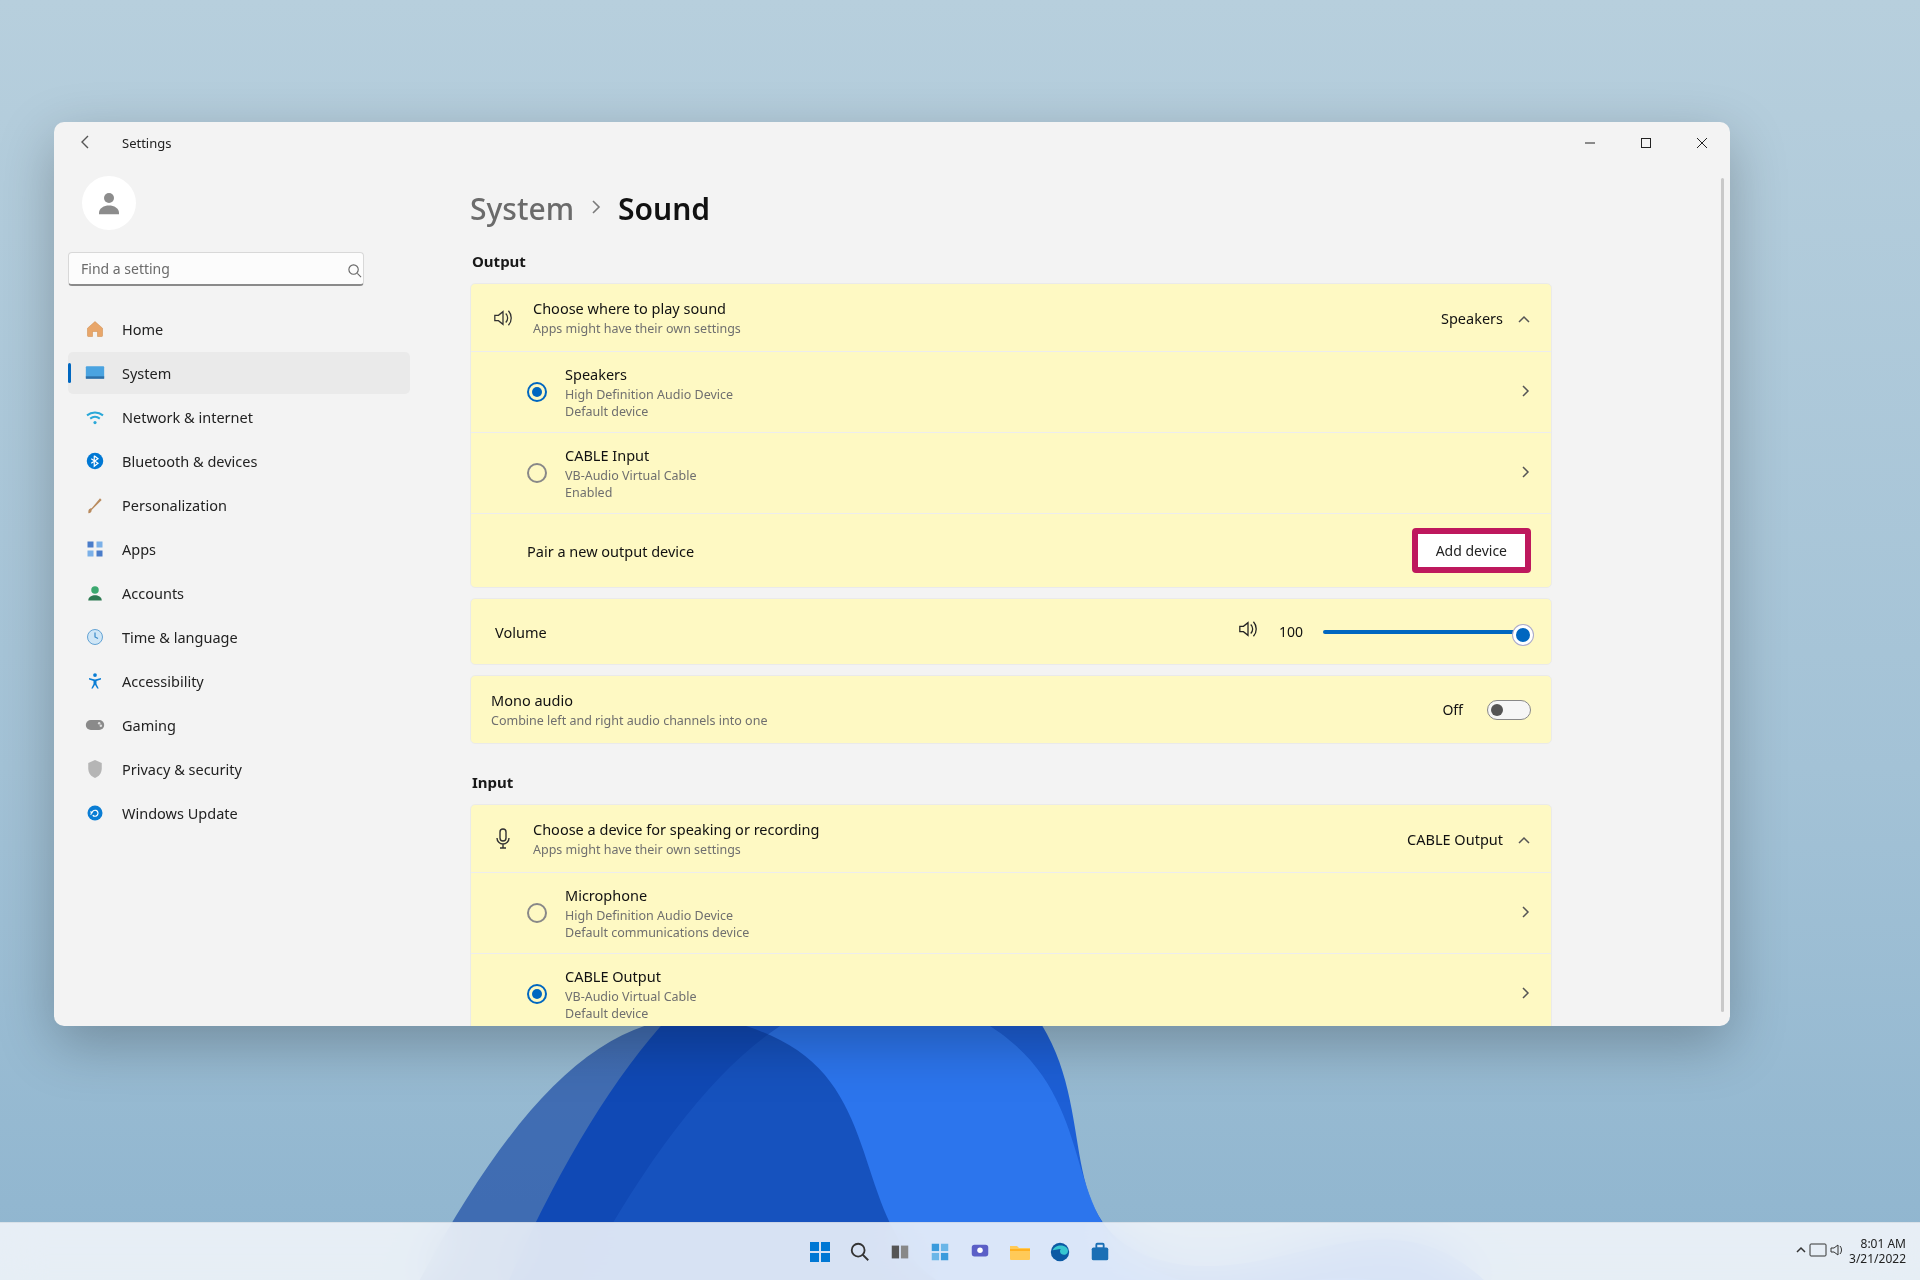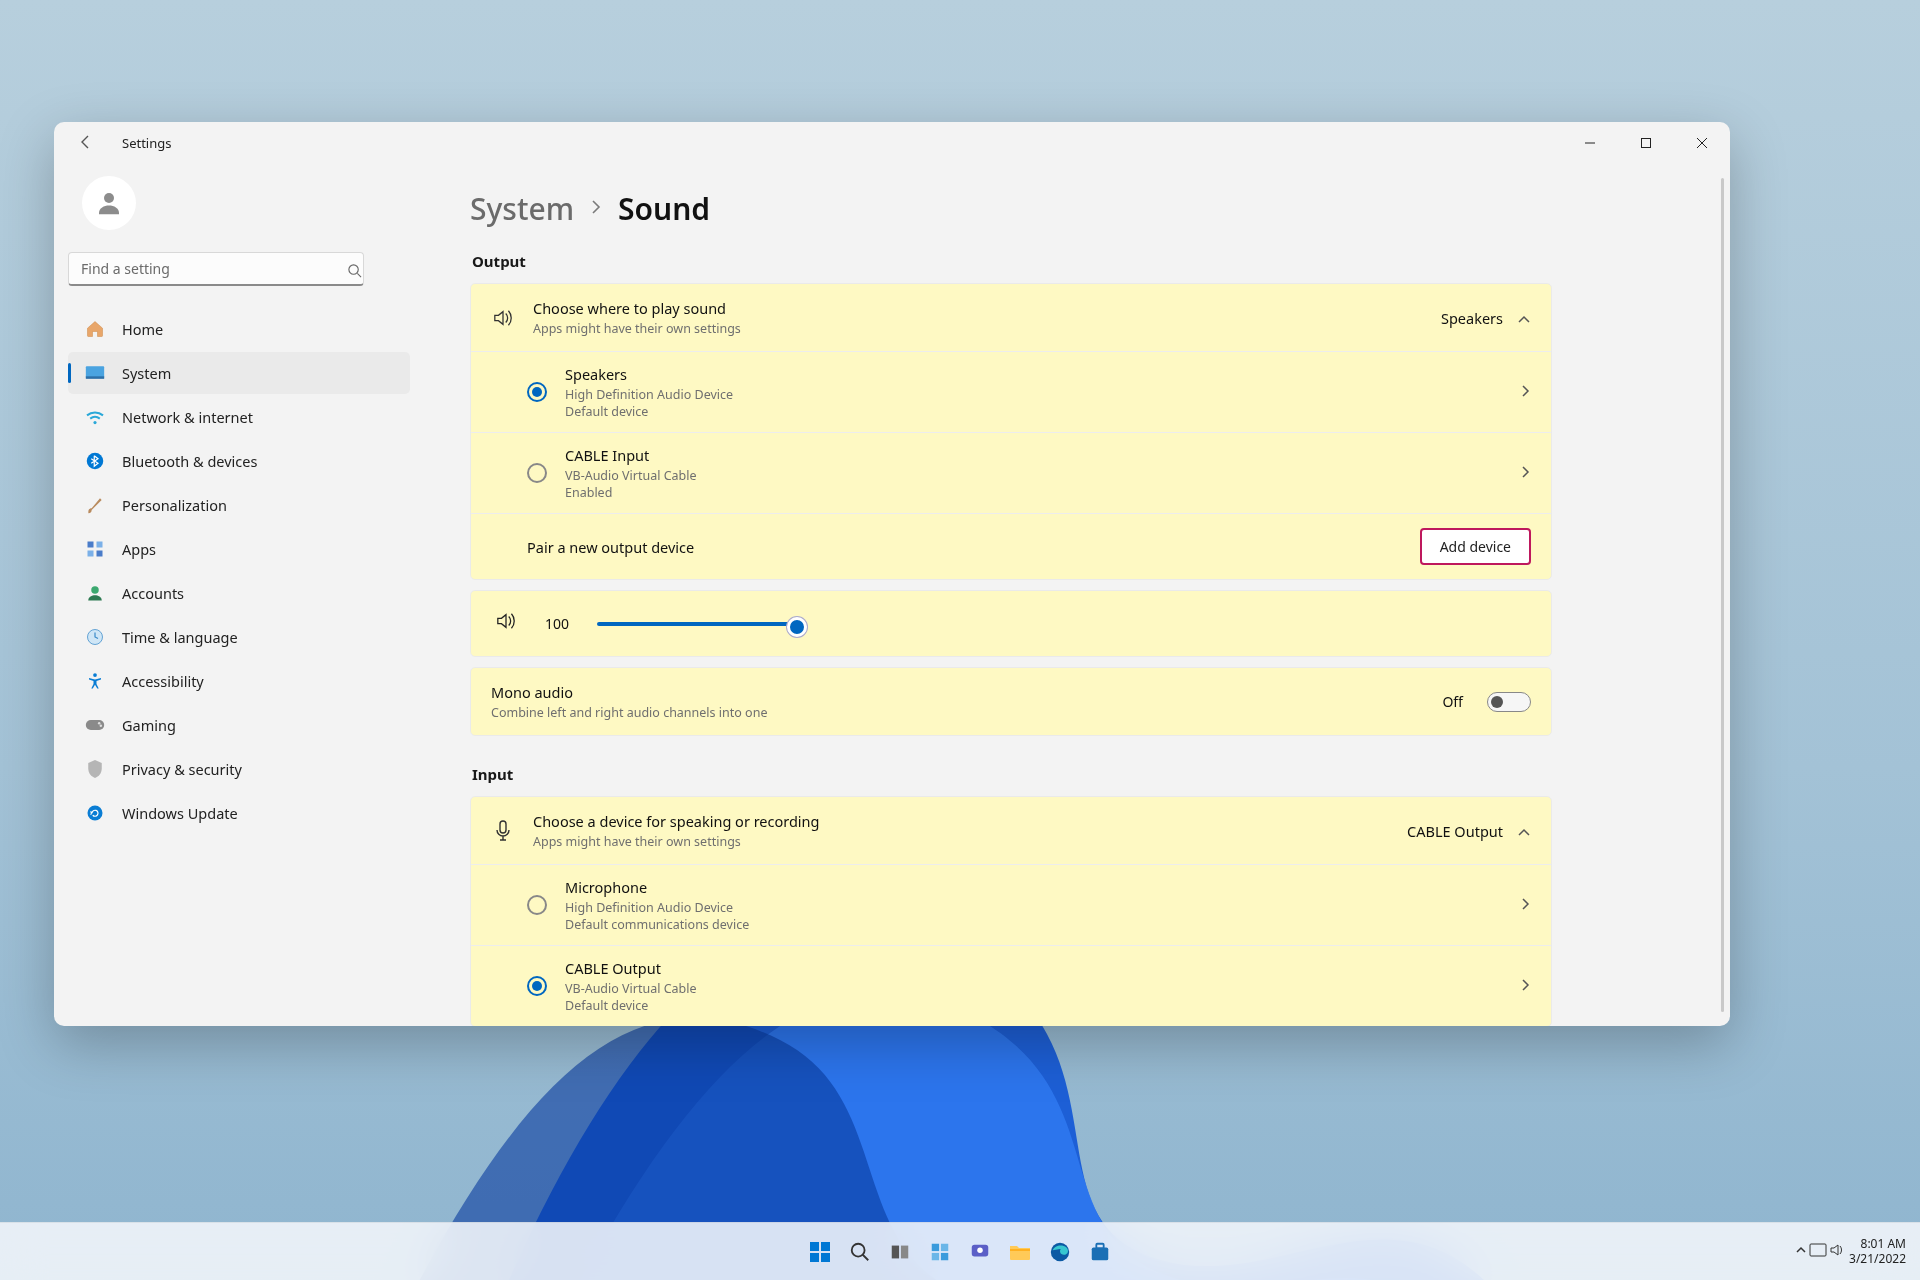--- a/index.html
+++ b/index.html
@@ -41,24 +41,24 @@
   .row-sub{font-size:12.5px;color:#6f6f6f;margin-top:2px}
   .row-sub2{font-size:12.5px;color:#6f6f6f}
   .row-right{display:flex;align-items:center;gap:14px;color:#111;font-size:14.5px}
   .chev{color:#555}
   .radio-row{padding:12px 20px 12px 56px}
   .radio{width:20px;height:20px;border-radius:50%;border:2px solid #888;margin-right:18px;position:relative;flex-shrink:0}
   .radio.sel{border-color:#0067c0}
   .radio.sel::after{content:"";position:absolute;inset:3px;border-radius:50%;background:#0067c0}
   .flexrow{display:flex;align-items:center}
   .radio-body{flex:1}
-  .btn{background:#fff;border:2px solid #be185d;border-radius:4px;padding:7px 18px;font-size:14px;color:#222;cursor:default}
+  .btn{background:#fff;border:6px solid #be185d;border-radius:4px;padding:7px 18px;font-size:14px;color:#222;cursor:default}
   .vol-row{display:flex;align-items:center;padding:20px 24px}
   .vol-lbl{font-size:14.5px;color:#111;flex:1}
-  .vol-ctrl{display:flex;align-items:center;gap:28px}
+  .vol-ctrl{display:flex;align-items:center;gap:20px}
   .vol-num{font-size:14px;color:#111}
   .slider{width:204px;height:4px;background:#0067c0;border-radius:3px;position:relative}
   .slider::after{content:"";position:absolute;right:-6px;top:-5px;width:14px;height:14px;border-radius:50%;background:#0067c0;border:3px solid #fff;box-shadow:0 0 0 1px #aac}
   .toggle{width:44px;height:20px;border:1px solid #888;border-radius:12px;position:relative;background:#f6f6f6}
   .toggle::after{content:"";position:absolute;left:3px;top:3px;width:12px;height:12px;border-radius:50%;background:#555}
   .toggle-lbl{font-size:14px;margin-right:10px;color:#111}
   .taskbar{position:absolute;left:0;right:0;bottom:0;height:58px;background:rgba(243,246,250,.88);backdrop-filter:blur(20px);border-top:1px solid rgba(0,0,0,.06);display:flex;align-items:center}
   .tb-center{position:absolute;left:50%;transform:translateX(-50%);display:flex;gap:6px}
   .tb-ico{width:34px;height:34px;border-radius:4px;display:flex;align-items:center;justify-content:center}
   .tb-right{margin-left:auto;display:flex;align-items:center;gap:2px;padding-right:14px;font-size:12px;color:#222}
@@ -288,20 +288,21 @@
                 </svg></span>
           </div>
           <div class="row" style="padding-left:56px">
             <div class="row-title" style="flex:1">Pair a new output device</div>
             <button class="btn">Add device</button>
           </div>
         </div>
 
         <div class="card">
           <div class="vol-row">
+            <div class="vol-lbl">Volume</div>
             <div class="vol-ctrl">
               <span><svg width="22" height="20" viewBox="0 0 24 22">
                     <path d="M3 8v6h4l5 4V4L7 8z" fill="none" stroke="#222" stroke-width="1.4"></path>
                     <path d="M15 6a7 7 0 0 1 0 10M18 3a12 12 0 0 1 0 16" fill="none" stroke="#222" stroke-width="1.4"></path>
                   </svg></span>
               <span class="vol-num">100</span>
               <div class="slider"></div>
             </div>
           </div>
         </div>

